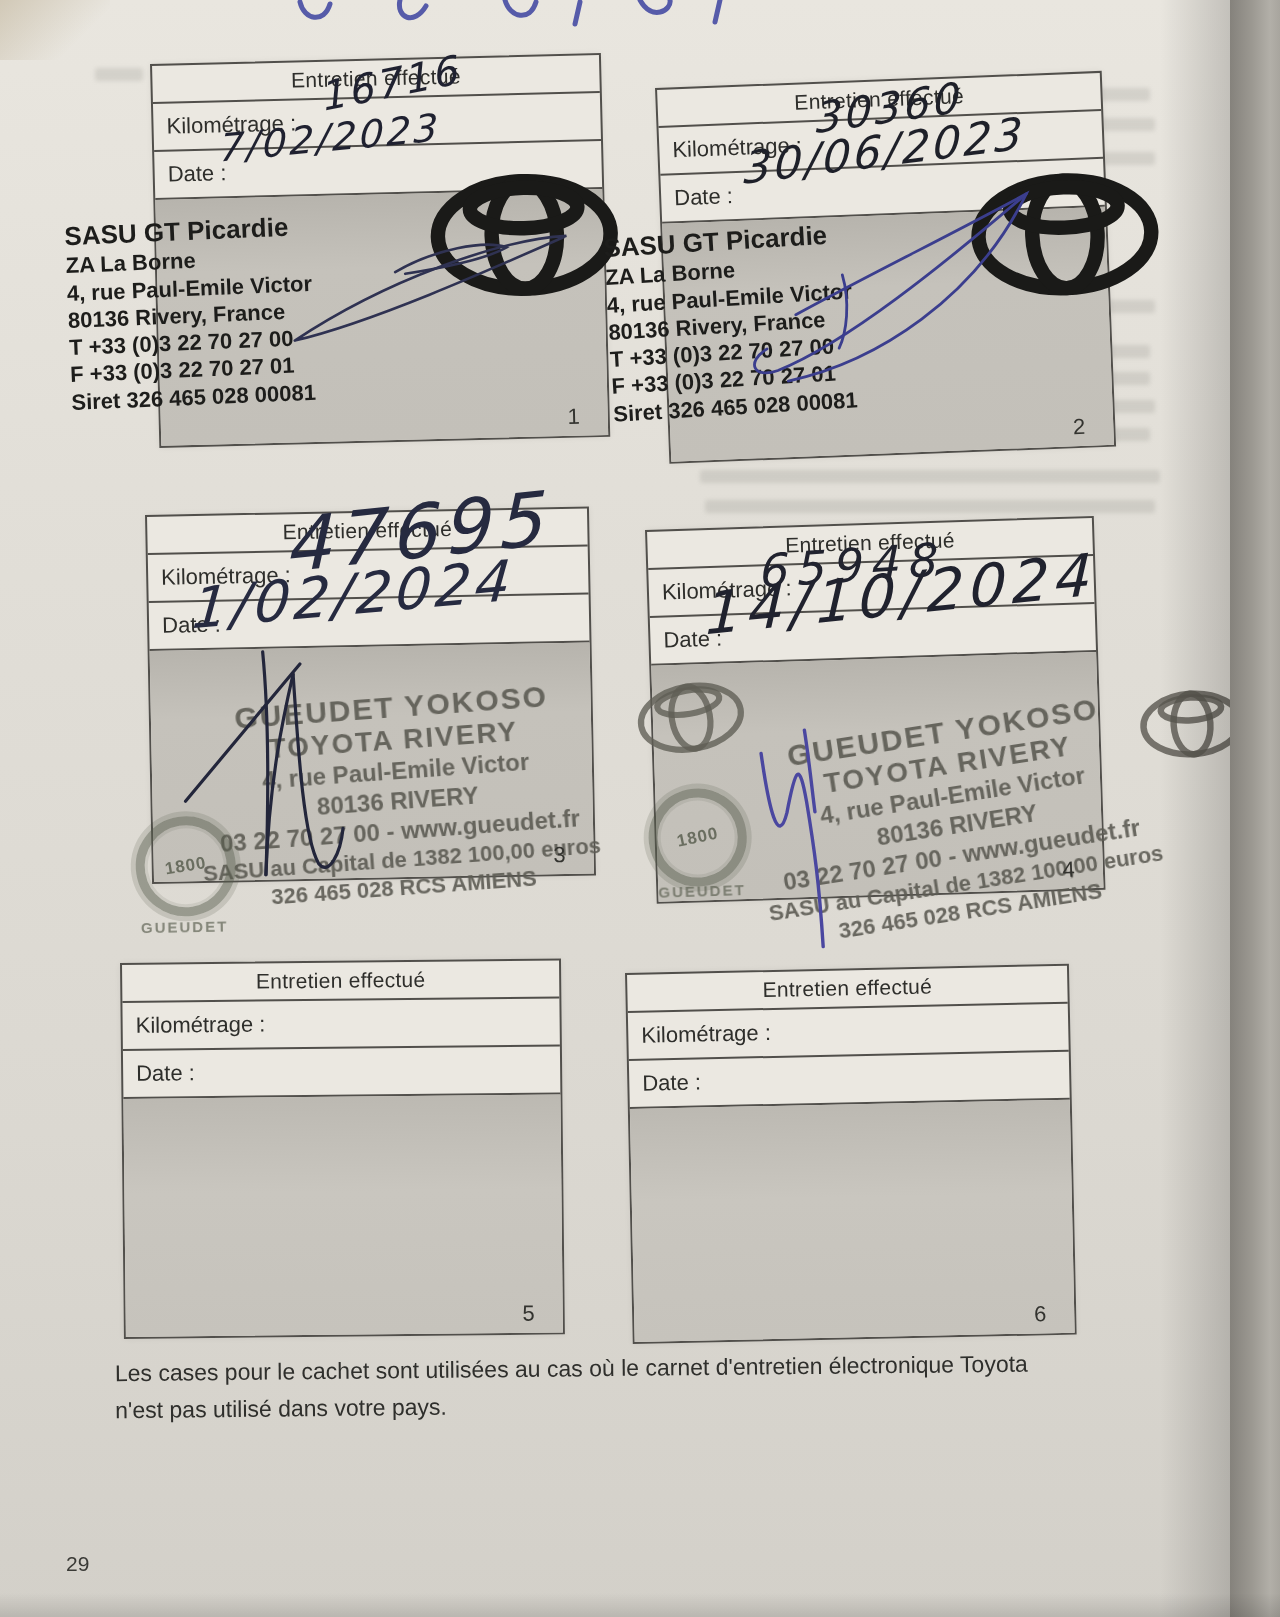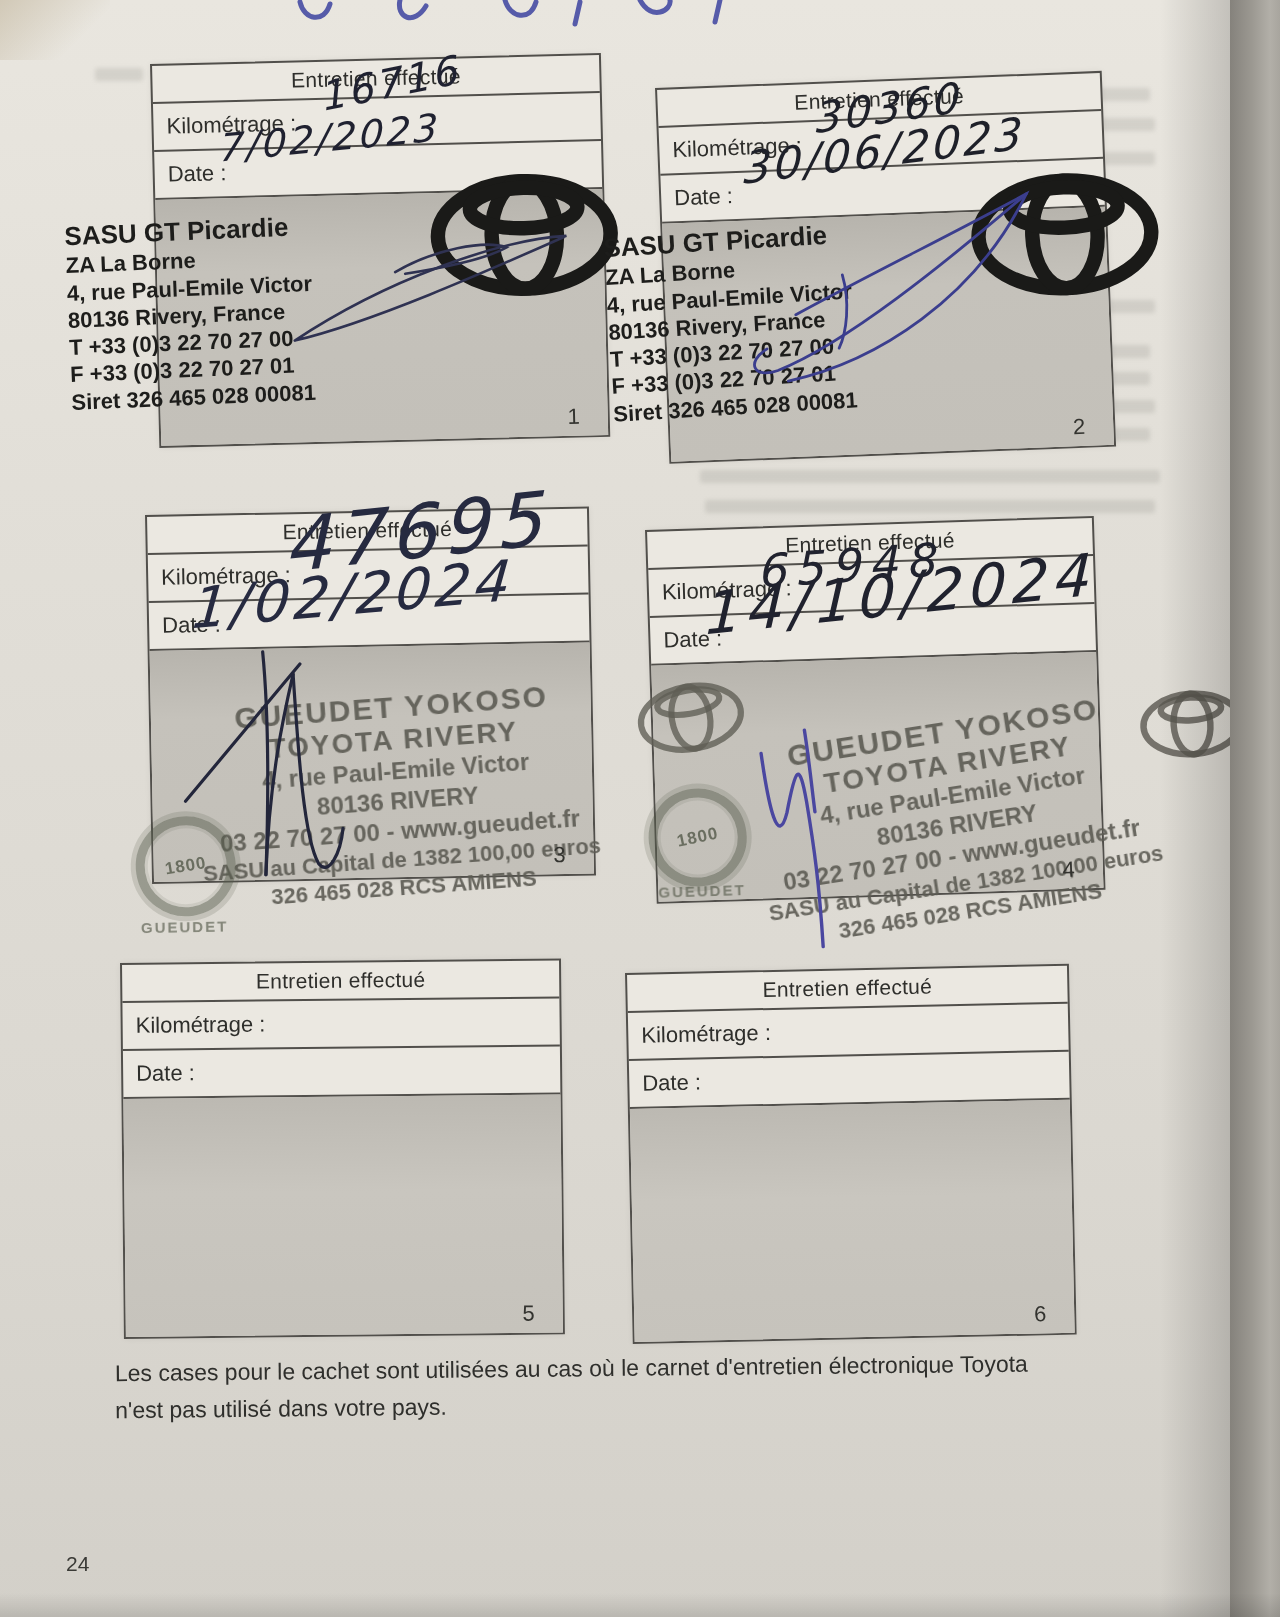--- a/index.html
+++ b/index.html
@@ -270,18 +270,18 @@
       </div>
     <div class="stamp-zone empty"></div>
     <span class="box-number">6</span>
   </div>
 
   <div class="footer-note">
     <div>Les cases pour le cachet sont utilisées au cas où le carnet d'entretien électronique Toyota</div>
     <div>n'est pas utilisé dans votre pays.</div>
   </div>
 
-  <div class="page-num">24</div>
+  <div class="page-num">29</div>
 
   <div class="paper-shadow"></div>
   <div class="page-edge"></div>
   <div class="bottom-shade"></div>
 </div>
 
 </body></html>

